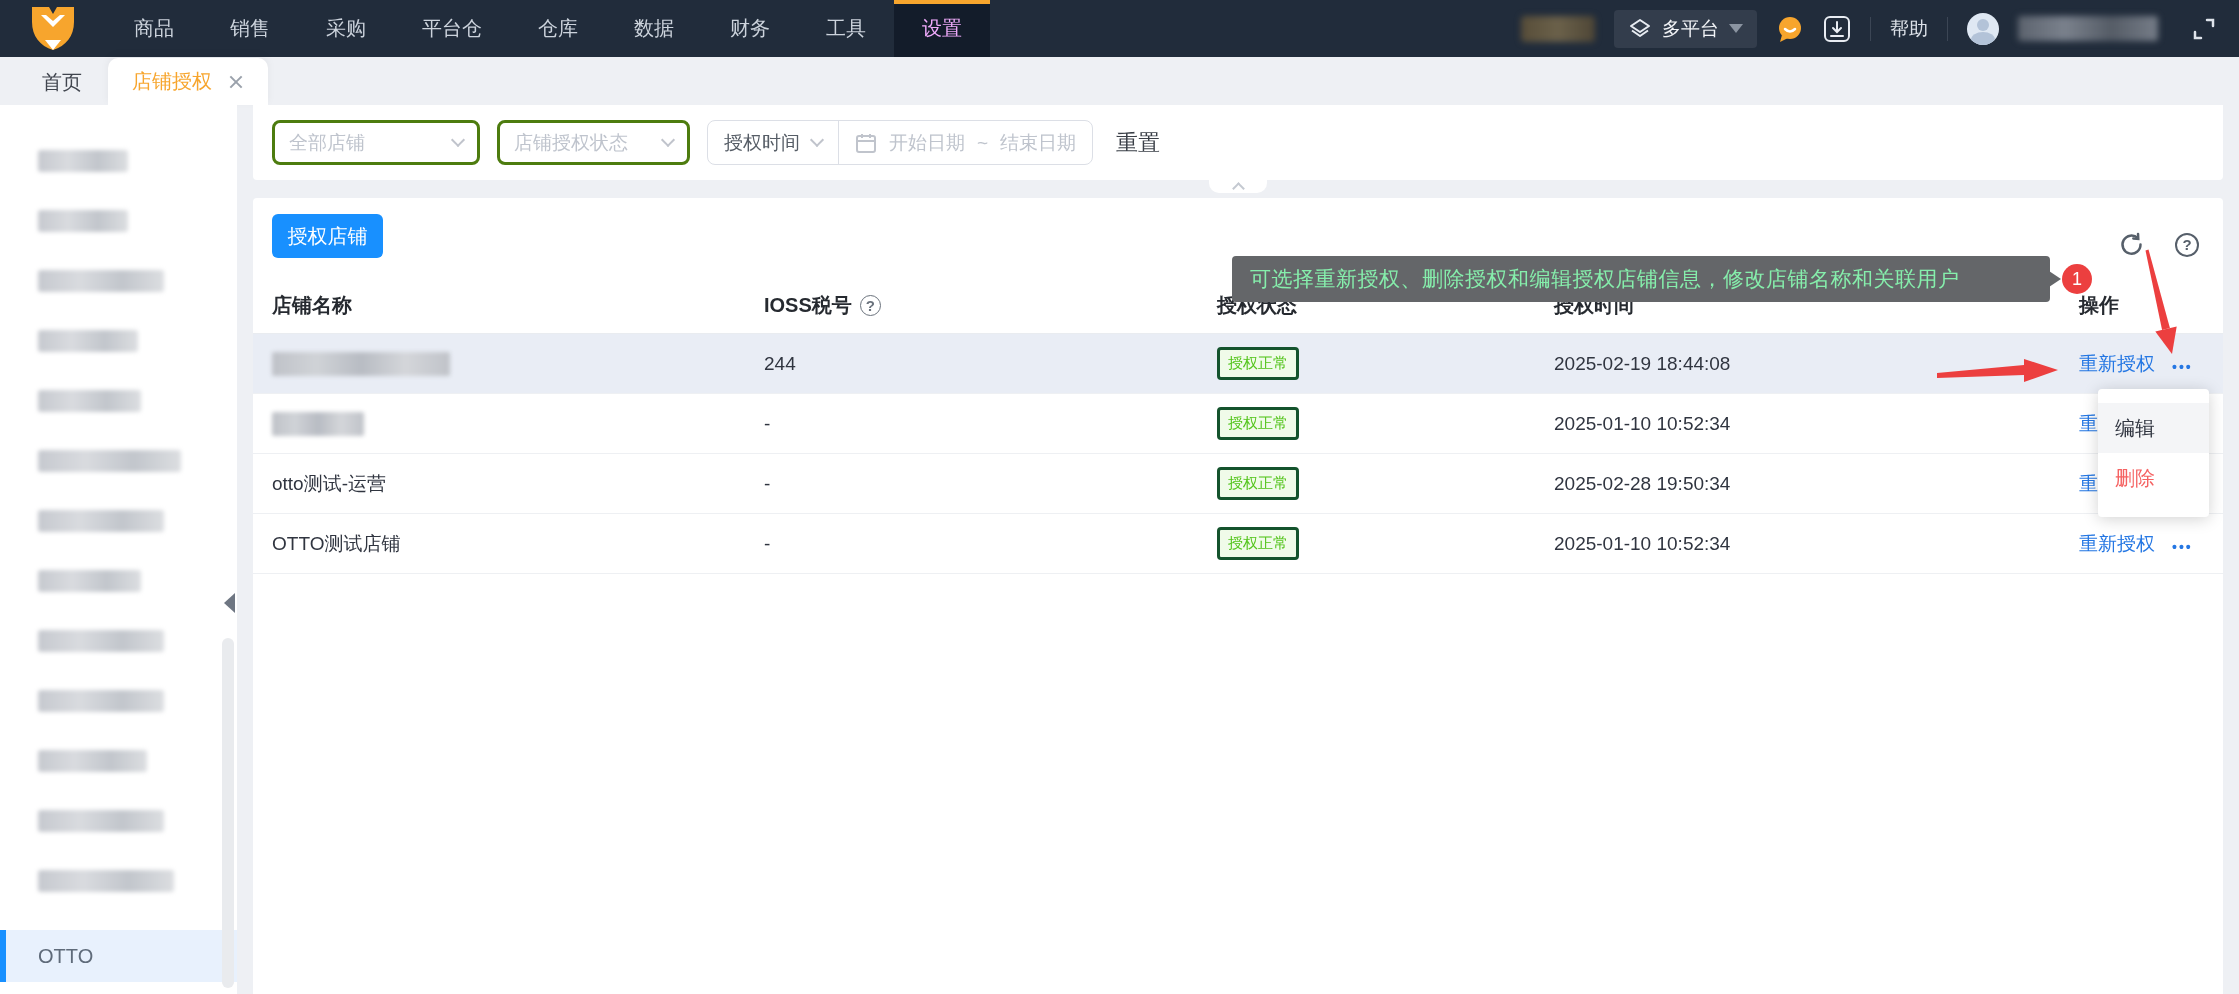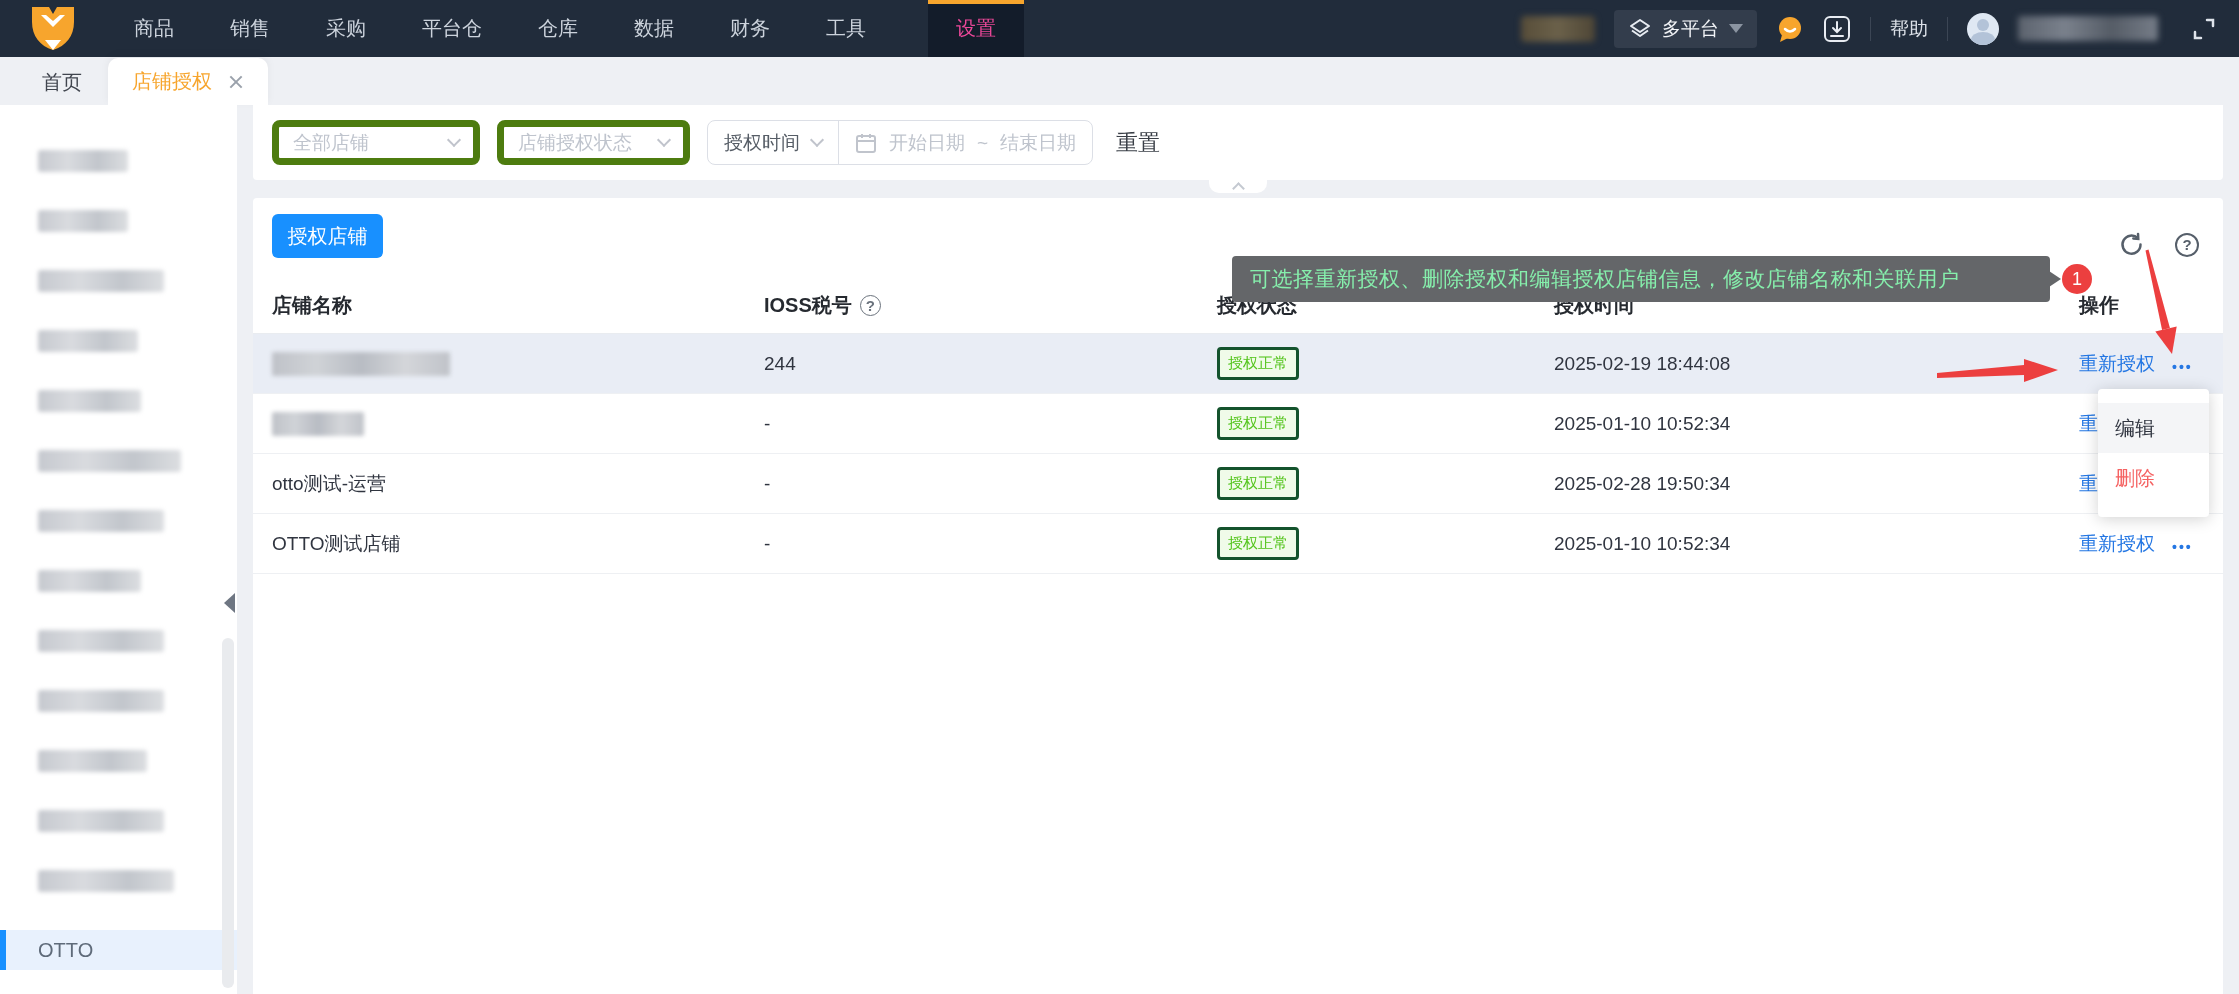--- a/index.html
+++ b/index.html
@@ -5,21 +5,21 @@
   * { box-sizing: border-box; margin: 0; padding: 0; }
   html,body { width:2239px; }
   body { font-family: "Liberation Sans", "DejaVu Sans", sans-serif; background:#eef0f4; }
   .app { position:relative; width:2239px; height:994px; background:var(--c-page_bg,#eef0f4); overflow:hidden; }
 
   
   .navbar { height:57px; background:var(--c-navbar,#212c3b); display:flex; align-items:stretch; }
   .logo-wrap { width:106px; display:flex; align-items:center; justify-content:center; }
   .nav-menu { display:flex; align-items:stretch; }
   .nav-item { padding:0 28px; display:flex; align-items:center; font-size:20px; color:#ccd3dc; cursor:pointer; position:relative; }
-  .nav-item.active { background:var(--c-navbar_active,#131c2a); color:#ec4899;margin-left:34px; }
+  .nav-item.active { background:var(--c-navbar_active,#131c2a); color:#f0abfc; }
   .nav-item.active::before { content:""; position:absolute; top:0; left:0; right:0; height:4px; background:var(--c-orange,#f7a52d); }
   .nav-right { margin-left:auto; display:flex; align-items:center; gap:19px; padding-right:22px; }
   .nav-blur { width:74px; height:26px; border-radius:4px; background:linear-gradient(90deg,#574d39,#6b614a,#4e4636); filter:blur(3px); }
   .platform-btn { background:#333d4c; border-radius:4px; height:38px; display:flex; align-items:center; gap:10px; padding:0 14px; cursor:pointer; }
   .platform-btn span.lbl { color:#f2f4f7; font-size:19px; }
   .caret-down { width:0; height:0; border-left:7px solid transparent; border-right:7px solid transparent; border-top:9px solid #8b94a1; }
   .nav-divider { width:1px; height:24px; background:#3c4655; }
   .nav-text { color:#dbe0e7; font-size:19px; cursor:pointer; }
   .icon-btn { display:flex; align-items:center; cursor:pointer; }
   .avatar { width:32px; height:32px; border-radius:50%; background:#dfe8f3; position:relative; overflow:hidden; }
@@ -32,29 +32,29 @@
   .tab-home { font-size:20px; color:#40454e; padding:0 26px 0 12px; line-height:46px; cursor:pointer; }
   .tab-active { background:#fff; border-radius:10px 10px 0 0; display:flex; align-items:center; gap:16px; padding:0 24px; height:47px; font-size:20px; color:var(--c-orange,#f7a52d); cursor:pointer; box-shadow:0 -3px 8px rgba(0,0,0,0.05); }
   .tab-close { position:relative; width:16px; height:16px; cursor:pointer; }
   .tab-close::before,.tab-close::after { content:""; position:absolute; left:7px; top:0; width:2px; height:16px; background:#9aa1ab; }
   .tab-close::before { transform:rotate(45deg); } .tab-close::after { transform:rotate(-45deg); }
 
   
   .body-row { display:flex; height:889px; }
   .sidebar { width:237px; background:#fff; position:relative; flex:none; padding-top:45px; }
   .side-blur { height:22px; margin:0 0 38px 38px; border-radius:3px; background:linear-gradient(90deg,#c6c9cf,#d9dbdf,#c2c6cc,#dcdee1); filter:blur(2px); }
-  .side-active { margin-top:18px; height:40px; background:#e8f1fd; border-left:6px solid var(--c-accent,#1890ff); display:flex; align-items:center; padding-left:32px; font-size:20px; color:#5f6b7a; cursor:pointer; }
+  .side-active { margin-top:18px; height:52px; background:#e8f1fd; border-left:6px solid var(--c-accent,#1890ff); display:flex; align-items:center; padding-left:32px; font-size:20px; color:#5f6b7a; cursor:pointer; }
   .side-scroll { position:absolute; right:3px; top:533px; width:12px; height:350px; border-radius:6px; background:#e9ebee; cursor:pointer; }
   .side-collapse { position:absolute; right:2px; top:488px; width:0; height:0; border-top:10px solid transparent; border-bottom:10px solid transparent; border-right:11px solid #6e7682; cursor:pointer; }
 
   .main { flex:1; display:flex; flex-direction:column; padding:0 16px; min-width:0; }
 
   
   .filter-card { background:#fff; height:75px; border-radius:0 0 4px 4px; display:flex; align-items:center; padding-left:19px; gap:17px; position:relative; }
-  .select { height:45px; border:7px solid #4d7c0f; border-radius:8px; display:flex; align-items:center; padding:0 14px; font-size:19px; color:#bfc4cd; cursor:pointer; background:#fff; }
+  .select { height:45px; border:3px solid #4d7c0f; border-radius:8px; display:flex; align-items:center; padding:0 14px; font-size:19px; color:#bfc4cd; cursor:pointer; background:#fff; }
   .select .ph { flex:1; }
   .sel-store { width:208px; } .sel-status { width:193px; }
   .chev { width:10px; height:10px; border-right:2px solid #c0c4cc; border-bottom:2px solid #c0c4cc; transform:rotate(45deg); margin-bottom:5px; flex:none; }
   .time-group { height:45px; border:1px solid #dcdfe6; border-radius:8px; display:flex; align-items:center; padding:0 16px; gap:12px; cursor:pointer; background:#fff; }
   .time-group .tt { font-size:19px; color:#565d66; }
   .vsep { width:1px; height:45px; background:#dcdfe6; margin:0 4px; }
   .ph-date { font-size:19px; color:#bfc4cd; }
   .reset-btn { font-size:22px; color:#3a3f47; cursor:pointer; margin-left:6px; }
   .filter-collapse { position:absolute; left:50%; bottom:-13px; transform:translateX(-50%); width:58px; height:13px; background:#fff; border-radius:0 0 10px 10px; display:flex; justify-content:center; cursor:pointer; }
   .chev-up { width:9px; height:9px; border-left:2px solid #c4c9d1; border-top:2px solid #c4c9d1; transform:rotate(45deg); margin-top:4px; }

